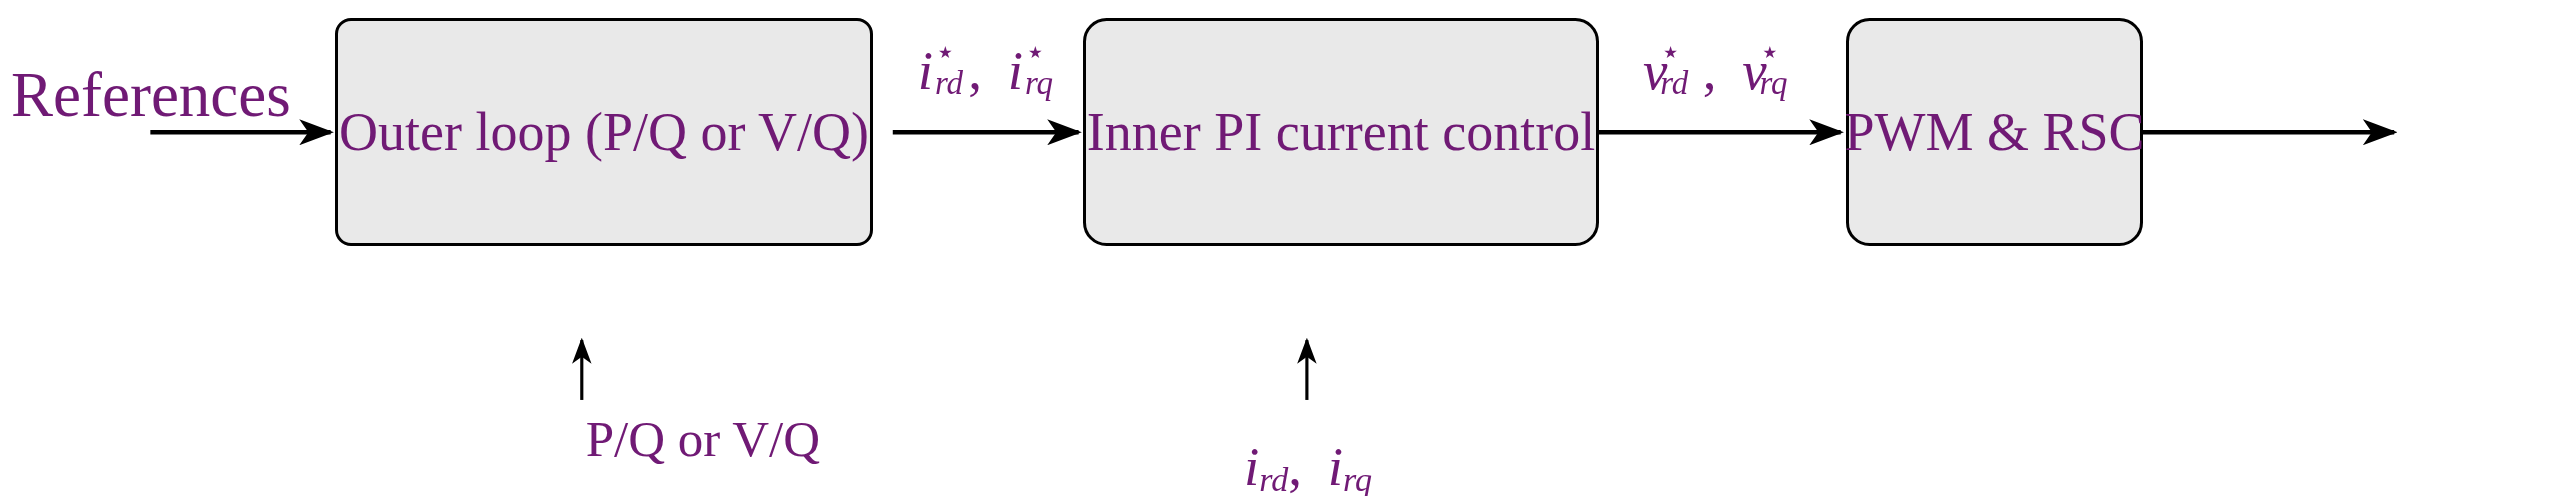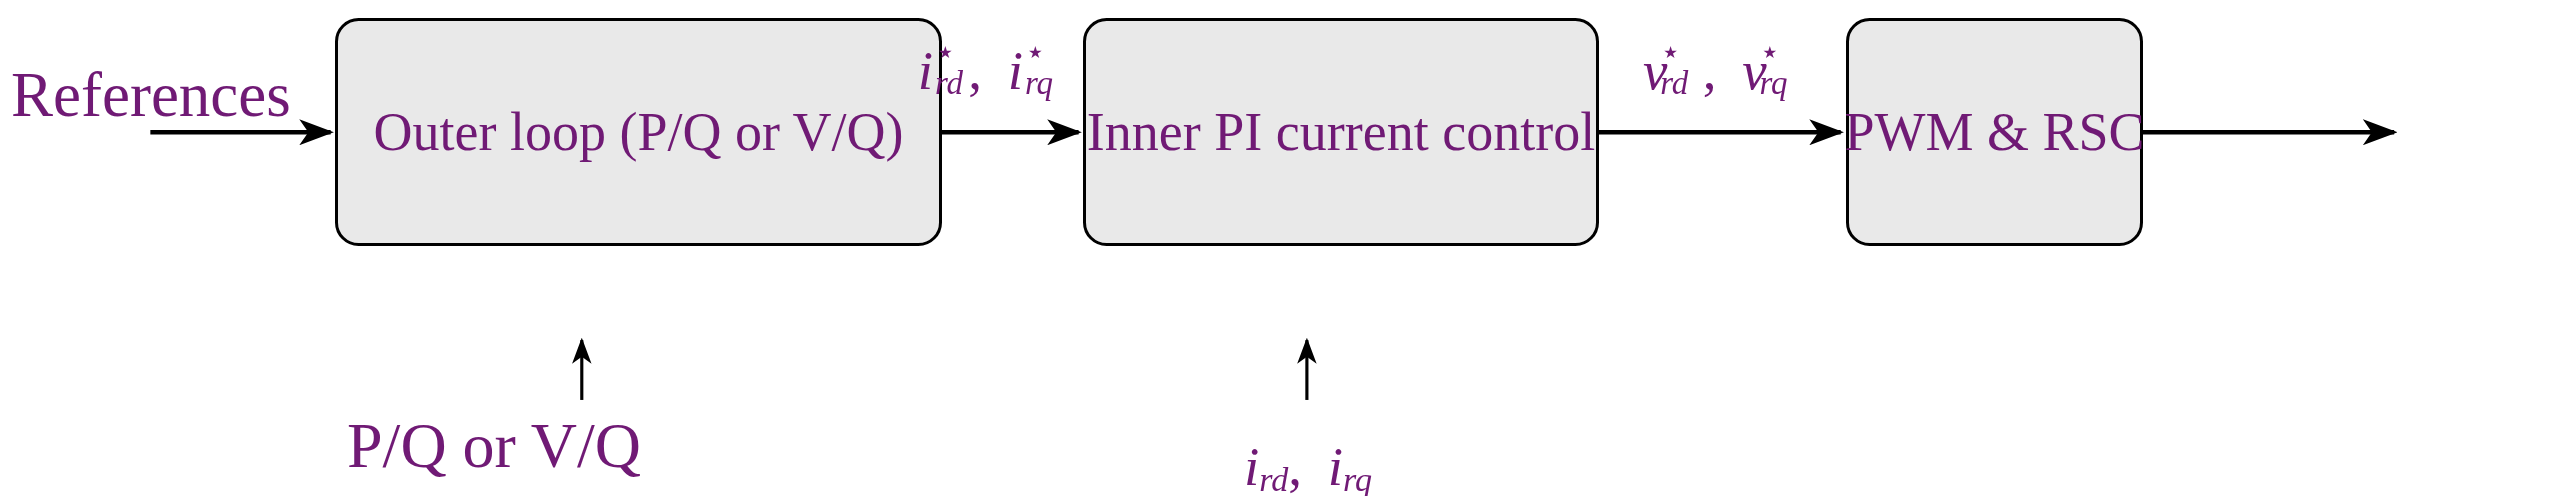--- a/index.html
+++ b/index.html
@@ -8,29 +8,29 @@
     background:#ffffff; color:#701a75;
     font-family:"Liberation Serif", "DejaVu Serif", serif;
   }
   
   .block {
     position:absolute; top:18px; height:228px; box-sizing:border-box;
     background:#e9e9e9; border:3.5px solid #000; border-radius:23.6px;
     display:flex; align-items:center; justify-content:center;
   }
   .block .blabel { font-size:54px; line-height:1; white-space:nowrap; }
-  #block-outer { left:335px;  width:607px; }
+  #block-outer { left:335px;  width:538px;border-radius:16px; }
   #block-inner { left:1083px; width:516px; }
   #block-pwm   { left:1846px; width:297px; }
 
   
   .txt { position:absolute; line-height:1; white-space:nowrap; }
   #lbl-references { left:11px;   top:64px;  font-size:63px; }
   #lbl-rotor      { left:2158px; top:46px;  font-size:63px; }
-  #lbl-pq         { left:347px;  top:414px; width:473px; text-align:left; font-size:64px; }
+  #lbl-pq         { left:347px;  top:414px; width:473px; text-align:right; font-size:51px; }
 
   
   .sig { position:absolute; line-height:1; text-align:center; font-size:55px; white-space:nowrap; }
   #sig-current  { left:885px; top:43px;  width:206px; }
   #sig-voltage  { left:1599px; top:43px;  width:247px; }
   #sig-feedback { left:1111px; top:411px; width:394px;margin-top:28px; }
 
   .mbase { font-style:italic; }
   .mgroup { position:relative; display:inline-block; line-height:1; padding-right:0.64em; }
   .msup { position:absolute; left:0.52em; top:-0.22em; font-size:0.6em; font-style:normal; }

